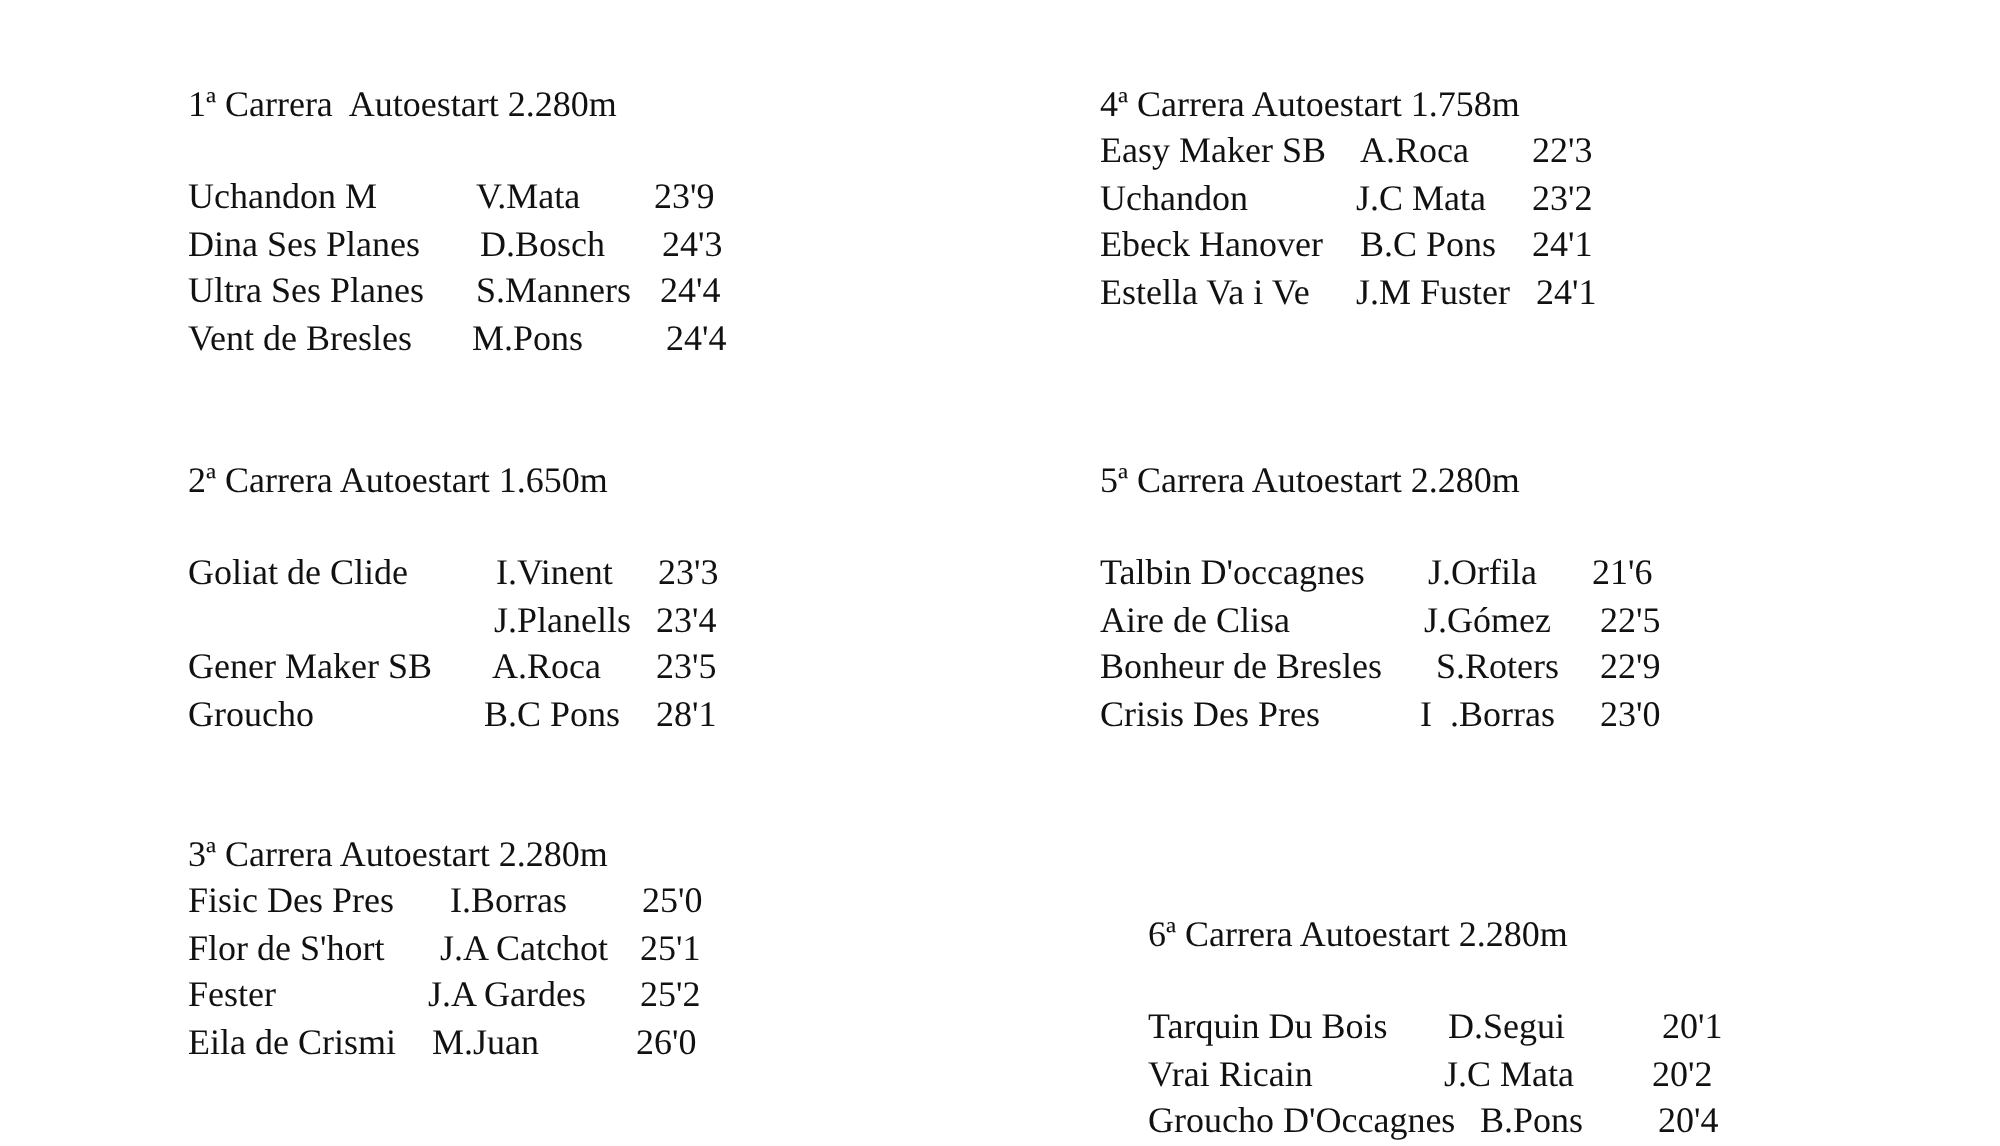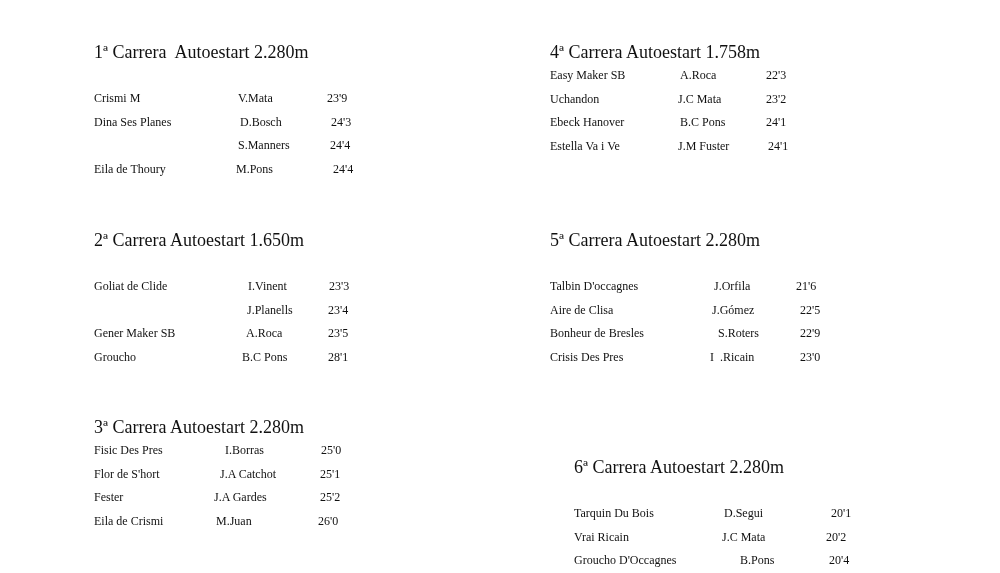--- a/index.html
+++ b/index.html
@@ -5,45 +5,46 @@
     html, body { margin: 0; padding: 0; }
     body {
       width: 1000px; height: 573px; background: #ffffff; overflow: hidden;
       position: relative;
       font-family: "Liberation Serif", "DejaVu Serif", serif;
       color: #111111;
     }
     .block { position: absolute; }
     .title { font-size: 18px; line-height: 23px; white-space: pre; height: 23px; }
     .gap { height: 23px; }
-    .row { position: relative; height: 23.5px; font-size: 12px; line-height: 23.5px; white-space: nowrap; }
+    .row { position: relative; height: 23.5px; font-size: 18px; line-height: 23.5px; white-space: nowrap; }
     .row span { position: absolute; top: 0; }
   </style>
 </head>
 <body>
 
 <div class="block" style="left:94px; top:41px;">
   <div class="title">1ª Carrera  Autoestart 2.280m</div>
   <div class="gap"></div>
   <div class="row">
-    <span style="left:0">Crismi M</span>
+    <span style="left:0">Uchandon M</span>
     <span style="left:144px">V.Mata</span>
     <span style="left:233px">23'9</span>
   </div>
   <div class="row">
     <span style="left:0">Dina Ses Planes</span>
     <span style="left:146px">D.Bosch</span>
     <span style="left:237px">24'3</span>
   </div>
   <div class="row">
+    <span style="left:0">Ultra Ses Planes</span>
     <span style="left:144px">S.Manners</span>
     <span style="left:236px">24'4</span>
   </div>
   <div class="row">
-    <span style="left:0">Eila de Thoury</span>
+    <span style="left:0">Vent de Bresles</span>
     <span style="left:142px">M.Pons</span>
     <span style="left:239px">24'4</span>
   </div>
 </div>
 
 <div class="block" style="left:94px; top:229px;">
   <div class="title">2ª Carrera Autoestart 1.650m</div>
   <div class="gap"></div>
   <div class="row">
     <span style="left:0">Goliat de Clide</span>
@@ -127,21 +128,21 @@
     <span style="left:162px">J.Gómez</span>
     <span style="left:250px">22'5</span>
   </div>
   <div class="row">
     <span style="left:0">Bonheur de Bresles</span>
     <span style="left:168px">S.Roters</span>
     <span style="left:250px">22'9</span>
   </div>
   <div class="row">
     <span style="left:0">Crisis Des Pres</span>
-    <span style="left:160px; white-space:pre">I  .Ricain</span>
+    <span style="left:160px; white-space:pre">I  .Borras</span>
     <span style="left:250px">23'0</span>
   </div>
 </div>
 
 <div class="block" style="left:574px; top:416px;margin-top:40px;">
   <div class="title">6ª Carrera Autoestart 2.280m</div>
   <div class="gap"></div>
   <div class="row">
     <span style="left:0">Tarquin Du Bois</span>
     <span style="left:150px">D.Segui</span>

